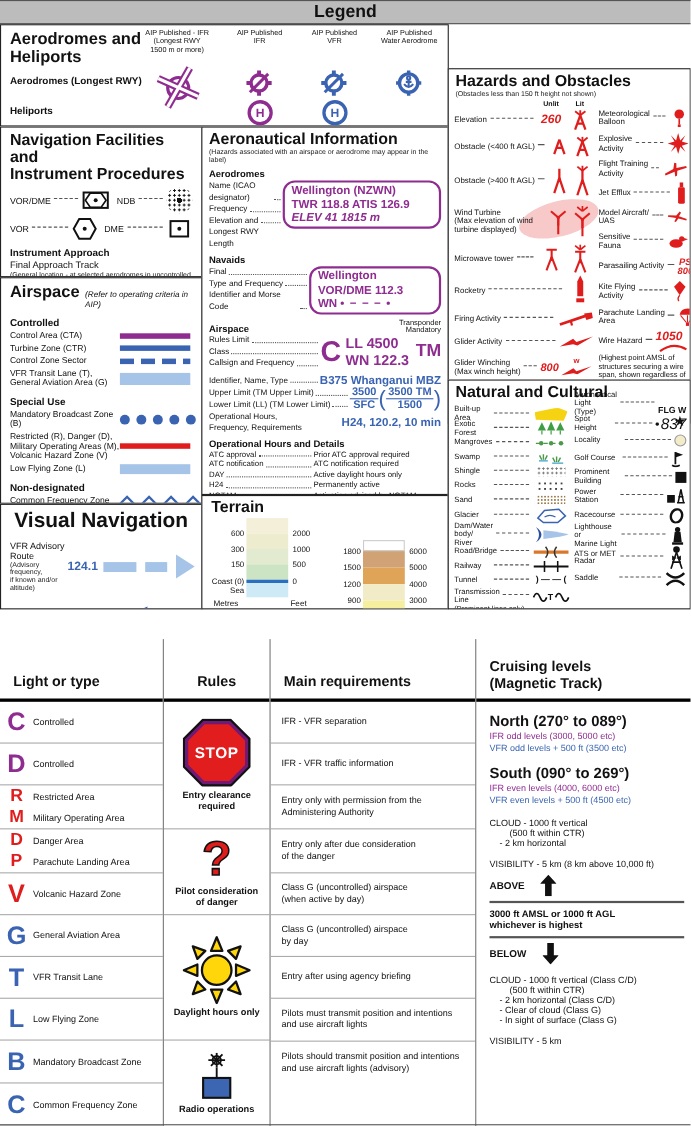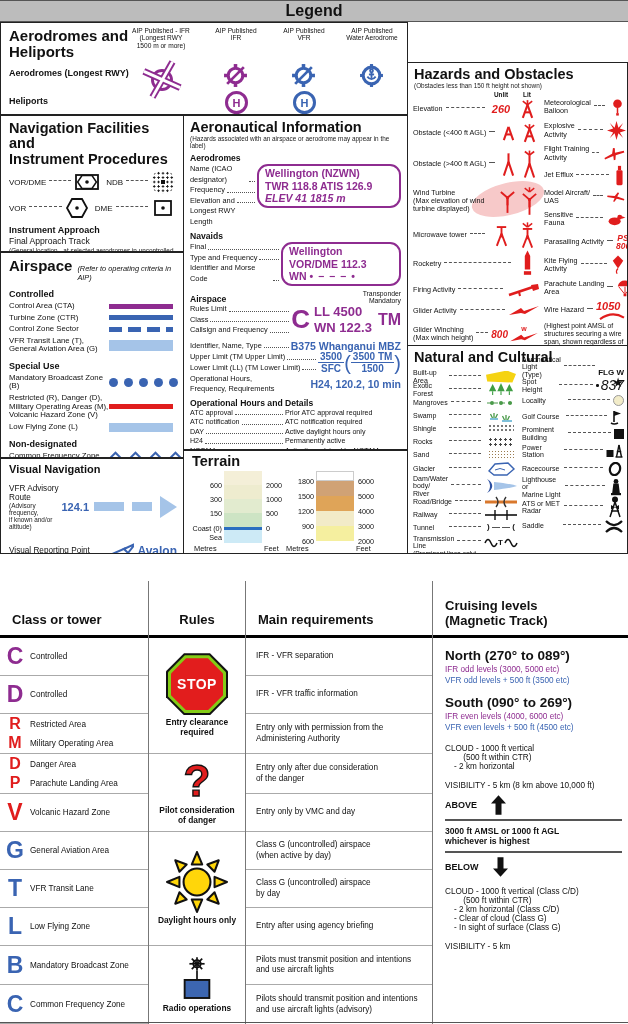--- a/index.html
+++ b/index.html
@@ -515,21 +515,21 @@
             <i></i>
             <i></i>
             <i></i>
             <i></i>
           </span>
         </span>
       </div>
   </div>
 
   <div class="box" style="left:0;top:458px;width:184px;height:96px;">
-    <div class="sech" style="font-size:11px;margin:5px 8px 0 8px;">Visual Navigation</div>
+    <div class="sech" style="font-size:19px;margin:5px 8px 0 8px;text-align:center;">Visual Navigation</div>
     <div style="display:flex;align-items:center;margin:8px 6px 0 8px;">
       <div style="width:78px;">
         <div style="font-size:8.2px;">VFR Advisory Route</div>
         <div class="note pre">(Advisory frequency,
 if known and/or altitude)</div>
       </div>
       <span class="blue" style="font-weight:800;font-size:11px;margin-right:5px;">124.1</span>
       <span class="adv">
           <span class="seg"></span>
           <span class="seg" style="width:20px"></span>
@@ -704,21 +704,21 @@
       <span class="tick" style="left:-6px;width:36px;text-align:right;top:57px;">Coast (0)</span>
       <span class="tick" style="left:0;width:30px;text-align:right;top:66px;">Sea</span>
       <span class="tick" style="left:74px;top:14px;">2000</span>
       <span class="tick" style="left:74px;top:28px;">1000</span>
       <span class="tick" style="left:74px;top:42px;">500</span>
       <span class="tick" style="left:74px;top:57px;">0</span>
       <span class="cap" style="left:2px;top:73px;">Metres</span>
       <span class="cap" style="left:72px;top:73px;">Feet</span>
     </div>
 
-    <div class="scale" style="left:100px;width:102px;">
+    <div class="scale" style="left:114px;width:102px;margin-top:20px;">
       <div class="bands" style="left:32px;">
         <div style="height:10px;background:#ffffff;border:1px solid #ccc;box-sizing:border-box;"></div>
         <div style="height:15px;background:#d0a275;"></div>
         <div style="height:15px;background:#dfa458;"></div>
         <div style="height:15px;background:#f2ebc8;"></div>
         <div style="height:15px;background:#f5ef9f;"></div>
       </div>
       <span class="tick" style="left:0;width:30px;text-align:right;top:10px;">1800</span>
       <span class="tick" style="left:0;width:30px;text-align:right;top:25px;">1500</span>
       <span class="tick" style="left:0;width:30px;text-align:right;top:40px;">1200</span>
@@ -1153,21 +1153,21 @@
           <svg width="20" height="14">
             <use href="#s-saddle"></use>
           </svg>
         </div>
     </div>
   </div>
 
 
   <div class="opcol" style="left:0;width:148px;">
     <div class="ophead">
-        <span>Class or tower</span>
+        <span>Light or type</span>
       </div>
     <div class="crow" style="height:38px;">
         <span class="ltr purple">C</span>
         <span class="cname">Controlled</span>
       </div>
     <div class="crow" style="height:38px;">
         <span class="ltr purple">D</span>
         <span class="cname">Controlled</span>
       </div>
     <div class="crow" style="height:40px;flex-direction:column;align-items:stretch;justify-content:center;">
@@ -1215,21 +1215,21 @@
         <span class="cname">Common Frequency Zone</span>
       </div>
   </div>
 
   <div class="opcol" style="left:148px;width:97px;border-left:1px solid #777;">
     <div class="ophead" style="justify-content:center;padding-left:0;">
         <span>Rules</span>
       </div>
     <div class="rgrp" style="height:116px;">
       <div class="oct" style="width:62px;height:62px;background:#111;">
-        <div class="oct" style="width:58px;height:58px;background:#84cc16;">
+        <div class="oct" style="width:58px;height:58px;background:#701a75;">
           <div class="oct" style="width:52px;height:52px;background:#e21d1d;color:#fff;font-weight:800;font-size:14px;letter-spacing:.5px;">
               <span>STOP</span>
             </div>
         </div>
       </div>
       <div class="rlab pre">Entry clearance
 required</div>
     </div>
     <div class="rgrp" style="height:78px;">
       <div class="qmark">?</div>
@@ -1271,21 +1271,20 @@
   <div class="opcol" style="left:245px;width:187px;border-left:1px solid #777;">
     <div class="ophead">
         <span>Main requirements</span>
       </div>
     <div class="reqcell pre" style="height:38px;">IFR - VFR separation</div>
     <div class="reqcell pre" style="height:38px;">IFR - VFR traffic information</div>
     <div class="reqcell pre" style="height:40px;">Entry only with permission from the
 Administering Authority</div>
     <div class="reqcell pre" style="height:40px;">Entry only after due consideration
 of the danger</div>
-    <div class="reqcell pre" style="height:38px;">Entry only by VMC and day</div>
     <div class="reqcell pre" style="height:38px;">Class G (uncontrolled) airspace
 (when active by day)</div>
     <div class="reqcell pre" style="height:38px;">Class G (uncontrolled) airspace
 by day</div>
     <div class="reqcell pre" style="height:38px;">Entry after using agency briefing</div>
     <div class="reqcell pre" style="height:39px;">Pilots must transmit position and intentions
 and use aircraft lights</div>
     <div class="reqcell pre" style="height:39px;border-bottom:none;">Pilots should transmit position and intentions
 and use aircraft lights (advisory)</div>
   </div>

